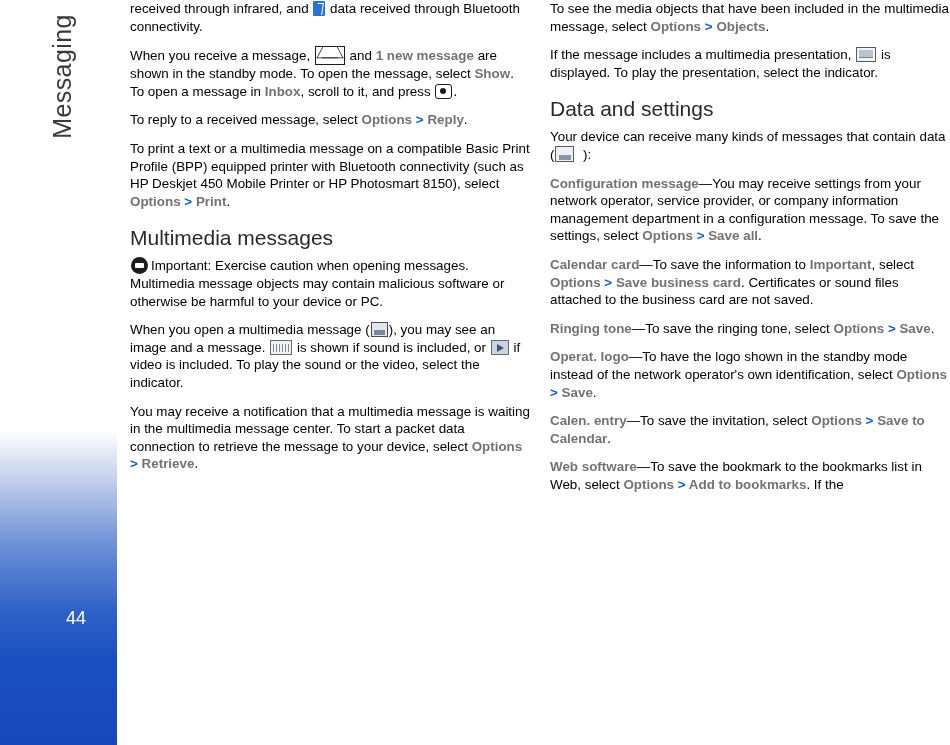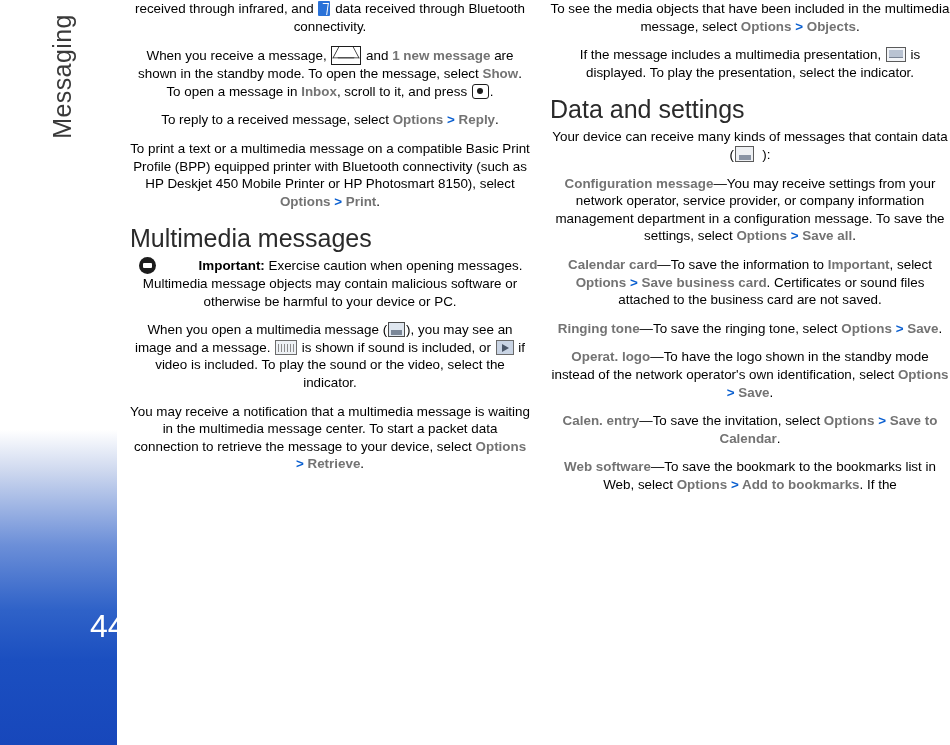--- a/index.html
+++ b/index.html
@@ -39,53 +39,52 @@
     font-size: 25px;
     color: #3a3a3a;
     letter-spacing: 0.4px;
     text-align: center;
     white-space: nowrap;
   }
   #page-number {
     position: absolute;
     left: 66px;
     top: 608px;
-    font-size: 32px;
+    font-size: 18px;
     color: #ffffff;
-    margin-left: 24px;
   }
 
   
   .column {
     position: absolute;
     top: 0;
     font-size: 13.4px;
     line-height: 17.6px;
     color: #000000;
   }
   #col-left  { left: 130px; width: 400px; }
   #col-right { left: 550px; width: 400px; }
 
   p {
     margin: 0 0 11px 0;
-    text-align: center;
+    text-align: left;
   }
   p.first { margin-top: 0; }
 
   h2 {
-    font-size: 25px;
+    font-size: 21px;
     font-weight: normal;
     color: #2a2a2a;
     margin: 16px 0 7px 0;
     line-height: 24px;
   }
 
   .blue { color: #737373; font-weight: bold; }
   .gt   { color: #0a5fd0; font-weight: bold; }
-  .bold { font-weight: bold; margin-left: 40px; }
+  .bold { font-weight: normal; }
 
   
   .ico {
     display: inline-block;
     vertical-align: -3px;
     margin: 0 1px;
   }
   .ico-bt {
     width: 12px; height: 15px;
     background: #2a72d8;

